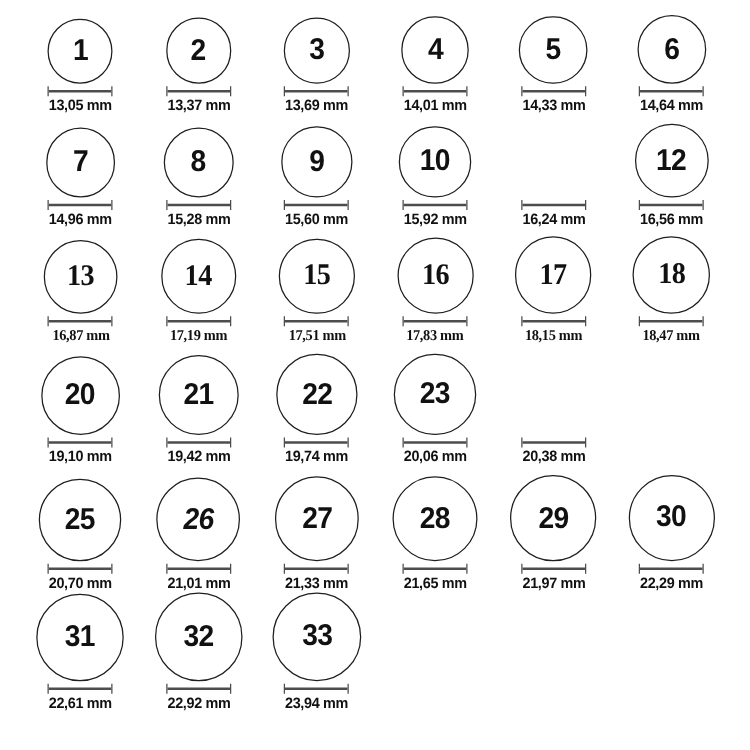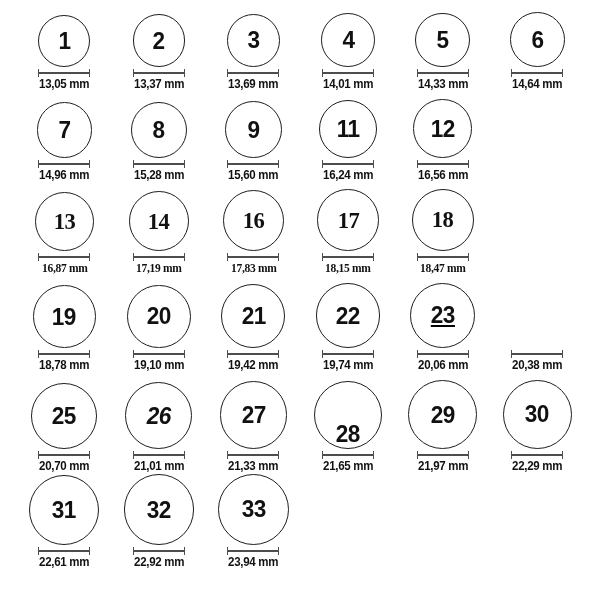--- a/index.html
+++ b/index.html
@@ -141,23 +141,27 @@
     <div class="dim-label">15,28 mm</div>
   </div>
       <div class="cell">
     <div class="circle" style="width: 56.8px; height: 56.8px;">
       <span class="num">9</span>
     </div>
     <div class="dim-line"></div>
     <div class="dim-label">15,60 mm</div>
   </div>
       <div class="cell">
-    <div class="circle" style="width: 58px; height: 58px;">
-      <span class="num">11</span>
-    </div>
+    <div class="circle" style="width: 57.4px; height: 57.4px;">
+      <span class="num">10</span>
+    </div>
+    <div class="dim-line"></div>
+    <div class="dim-label">15,92 mm</div>
+  </div>
+      <div class="cell">
     <div class="dim-line"></div>
     <div class="dim-label">16,24 mm</div>
   </div>
       <div class="cell">
     <div class="circle" style="width: 58.6px; height: 58.6px;">
       <span class="num">12</span>
     </div>
     <div class="dim-line"></div>
     <div class="dim-label">16,56 mm</div>
   </div>
@@ -171,20 +175,27 @@
     <div class="dim-label">16,87 mm</div>
   </div>
       <div class="cell">
     <div class="circle" style="width: 59.8px; height: 59.8px;">
       <span class="num">14</span>
     </div>
     <div class="dim-line"></div>
     <div class="dim-label">17,19 mm</div>
   </div>
       <div class="cell">
+    <div class="circle" style="width: 60.4px; height: 60.4px;">
+      <span class="num">15</span>
+    </div>
+    <div class="dim-line"></div>
+    <div class="dim-label">17,51 mm</div>
+  </div>
+      <div class="cell">
     <div class="circle" style="width: 61px; height: 61px;">
       <span class="num">16</span>
     </div>
     <div class="dim-line"></div>
     <div class="dim-label">17,83 mm</div>
   </div>
       <div class="cell">
     <div class="circle" style="width: 61.6px; height: 61.6px;">
       <span class="num">17</span>
     </div>
@@ -194,27 +205,20 @@
       <div class="cell">
     <div class="circle" style="width: 62.2px; height: 62.2px;">
       <span class="num">18</span>
     </div>
     <div class="dim-line"></div>
     <div class="dim-label">18,47 mm</div>
   </div>
     </div>
   <div class="row">
       <div class="cell">
-    <div class="circle" style="width: 62.8px; height: 62.8px;">
-      <span class="num">19</span>
-    </div>
-    <div class="dim-line"></div>
-    <div class="dim-label">18,78 mm</div>
-  </div>
-      <div class="cell">
     <div class="circle" style="width: 63.4px; height: 63.4px;">
       <span class="num">20</span>
     </div>
     <div class="dim-line"></div>
     <div class="dim-label">19,10 mm</div>
   </div>
       <div class="cell">
     <div class="circle" style="width: 64px; height: 64px;">
       <span class="num">21</span>
     </div>
@@ -222,21 +226,21 @@
     <div class="dim-label">19,42 mm</div>
   </div>
       <div class="cell">
     <div class="circle" style="width: 64.6px; height: 64.6px; justify-content: center;">
       <span class="num">22</span>
     </div>
     <div class="dim-line"></div>
     <div class="dim-label">19,74 mm</div>
   </div>
       <div class="cell">
-    <div class="circle" style="width: 65.2px; height: 65.2px; text-decoration: underline;">
+    <div class="circle" style="width: 65.2px; height: 65.2px;">
       <span class="num">23</span>
     </div>
     <div class="dim-line"></div>
     <div class="dim-label">20,06 mm</div>
   </div>
       <div class="cell">
     <div class="dim-line"></div>
     <div class="dim-label">20,38 mm</div>
   </div>
     </div>
@@ -256,21 +260,21 @@
     <div class="dim-label">21,01 mm</div>
   </div>
       <div class="cell">
     <div class="circle" style="width: 67.6px; height: 67.6px;">
       <span class="num">27</span>
     </div>
     <div class="dim-line"></div>
     <div class="dim-label">21,33 mm</div>
   </div>
       <div class="cell">
-    <div class="circle" style="width: 68.2px; height: 68.2px; align-items: flex-end;">
+    <div class="circle" style="width: 68.2px; height: 68.2px;">
       <span class="num">28</span>
     </div>
     <div class="dim-line"></div>
     <div class="dim-label">21,65 mm</div>
   </div>
       <div class="cell">
     <div class="circle" style="width: 68.8px; height: 68.8px;">
       <span class="num">29</span>
     </div>
     <div class="dim-line"></div>

